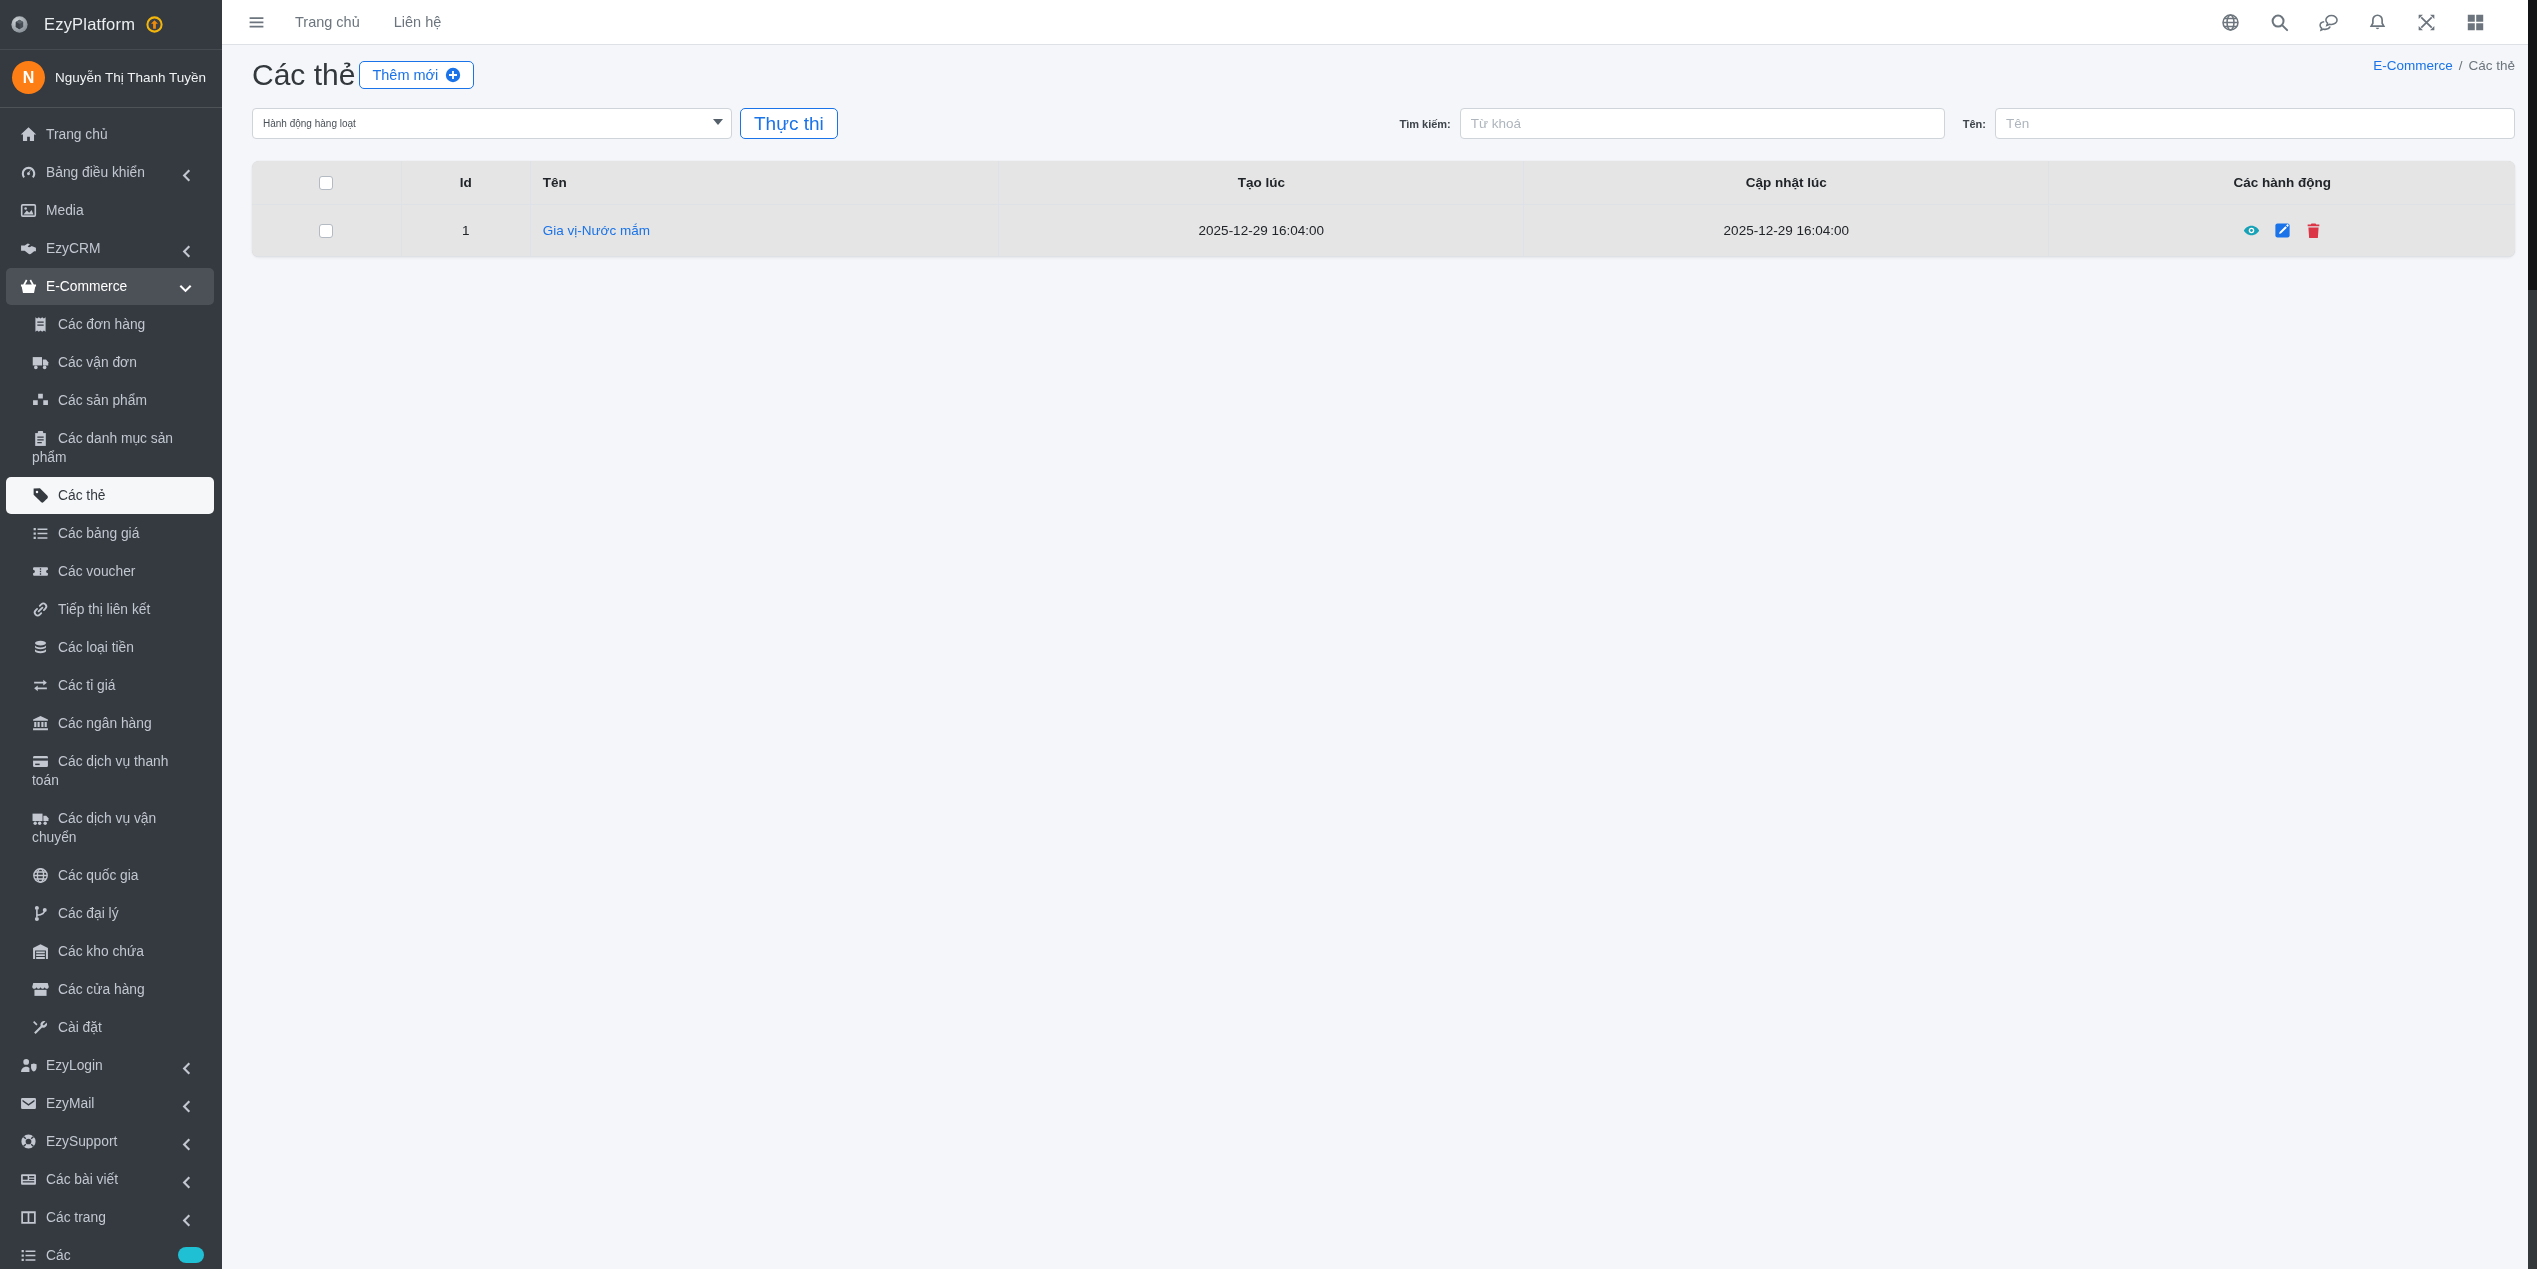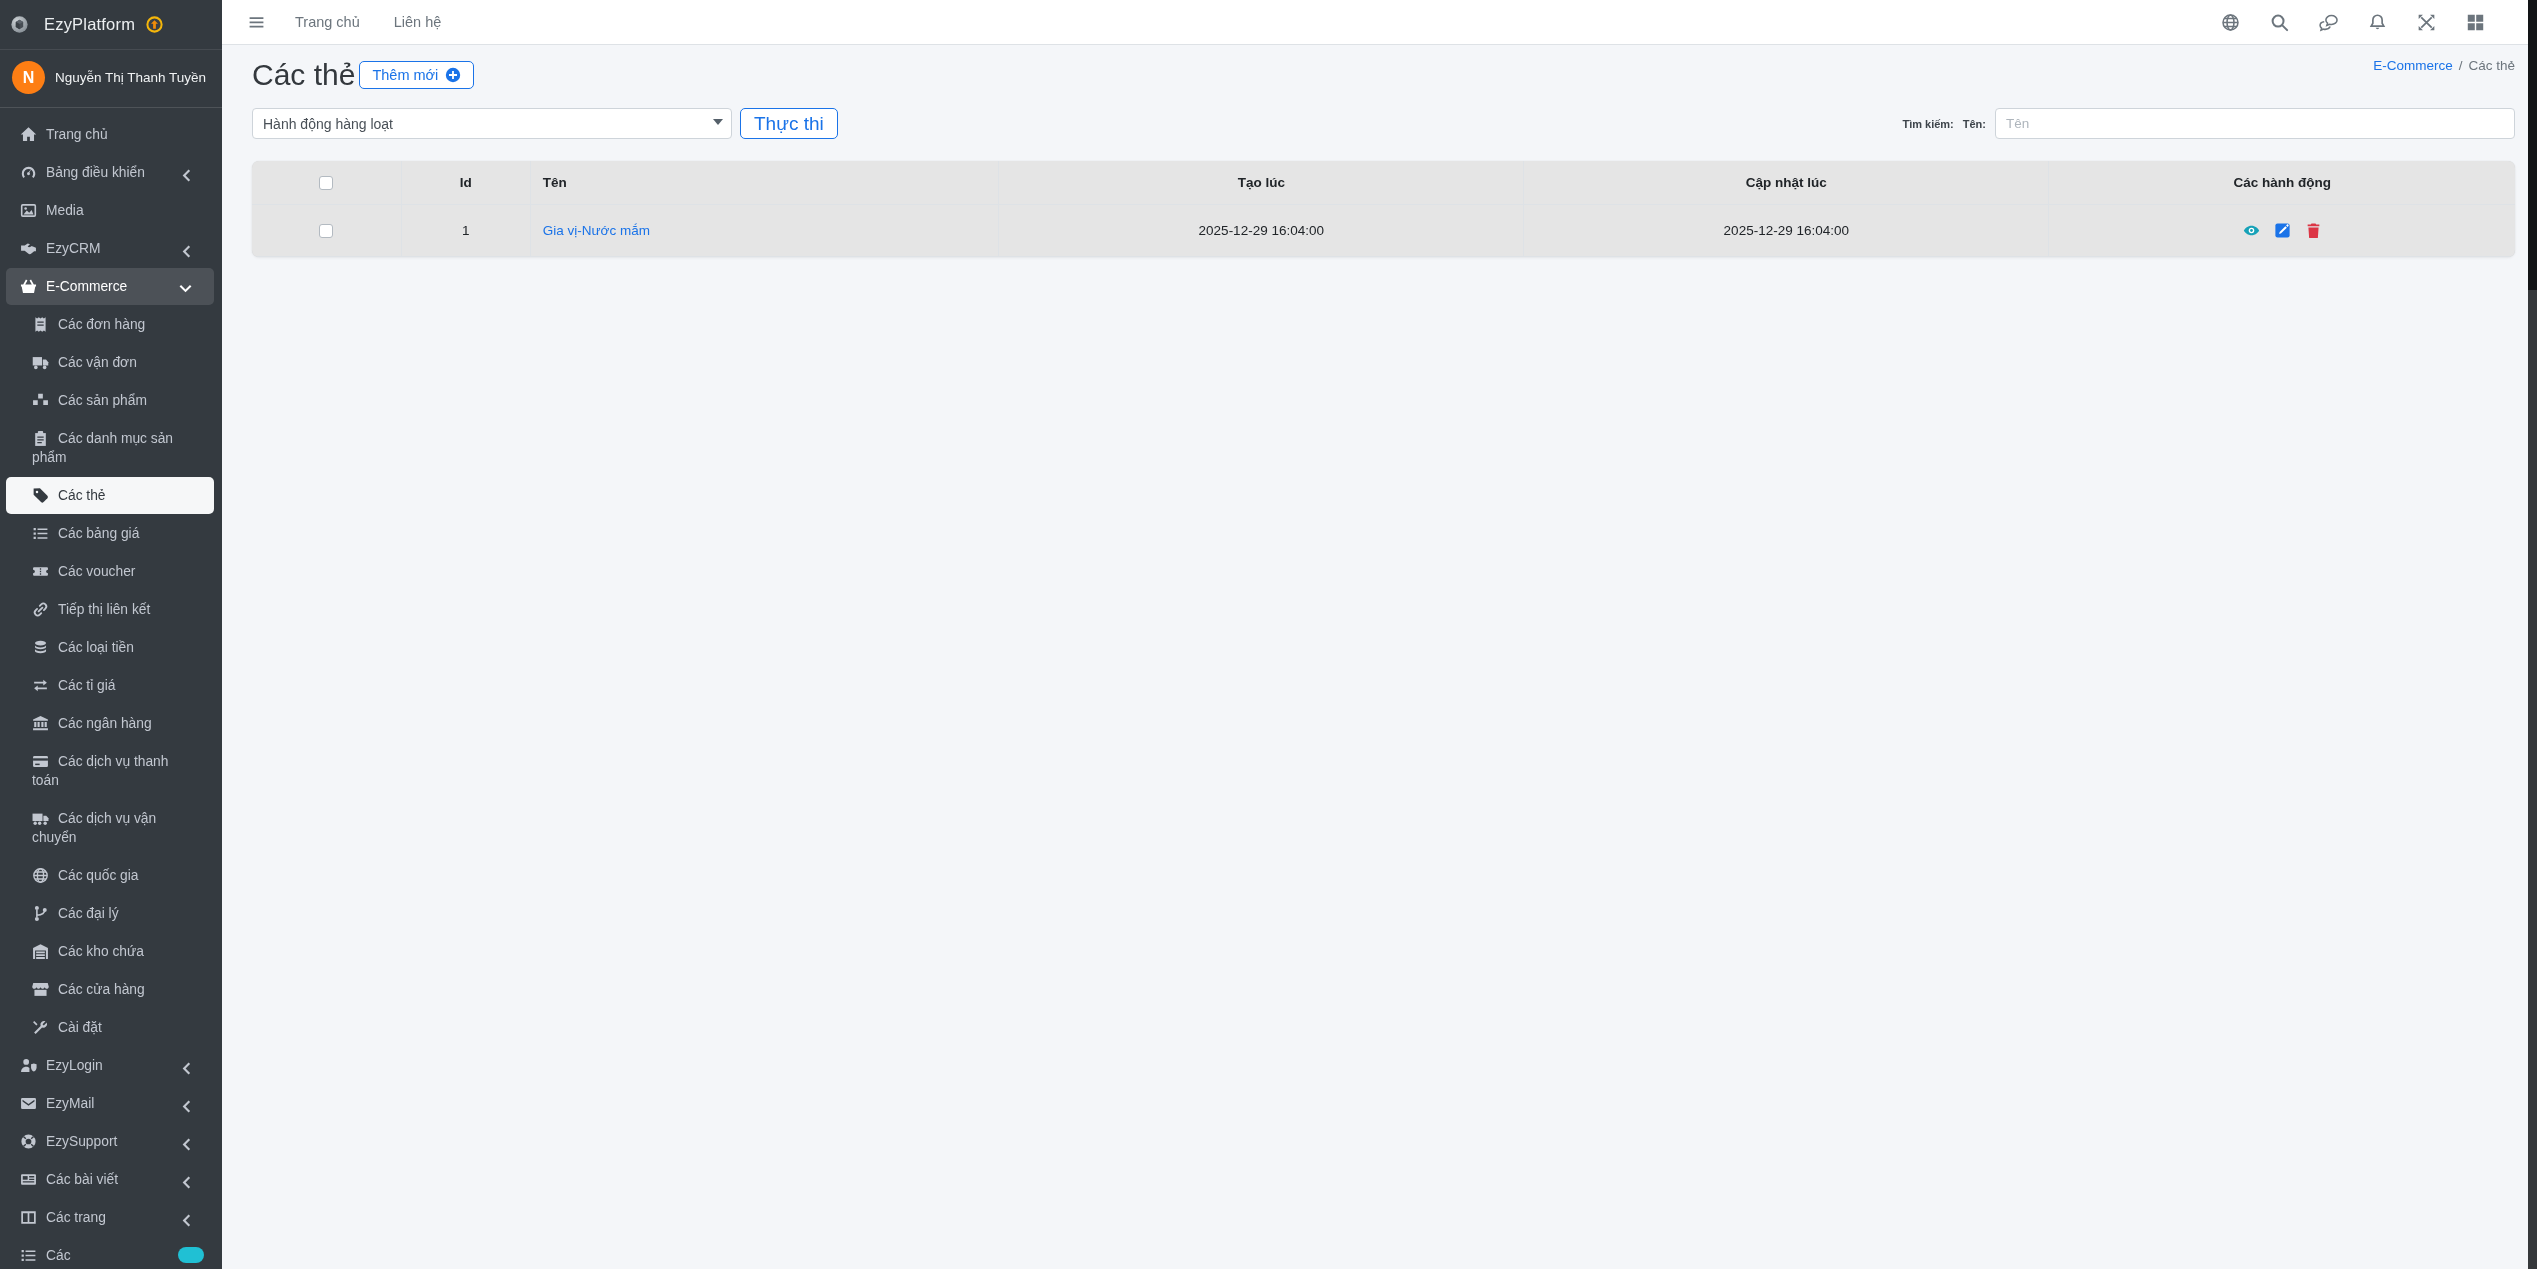--- a/index.html
+++ b/index.html
@@ -39,21 +39,21 @@
   .page-header { display:flex; align-items:center; }
   .page-title { font-size:30px; font-weight:500; color:#33383d; }
   .btn-outline { display:inline-flex; align-items:center; gap:7px; border:1px solid #1a73e8; color:#1a73e8; background:#fff; border-radius:5px; font-size:14.5px; padding:5px 12px; cursor:pointer; font-family:inherit; }
   .add-btn { margin-left:4px; }
   .breadcrumb { margin-left:auto; font-size:13.5px; color:#6c757d; align-self:flex-start; }
   .breadcrumb .bc-link { color:#1a73e8; cursor:pointer; }
   .bc-sep { margin:0 6px; color:#6c757d; }
 
   .filter-row { display:flex; align-items:center; margin-top:16px; }
   .select-wrap { position:relative; width:480px; }
-  .bulk-select { width:100%; height:31px; appearance:none; -webkit-appearance:none; border:1px solid #ced4da; border-radius:4px; background:#fff; font-family:inherit; font-size:14px; color:#495057; padding:0 28px 0 10px; cursor:pointer; }
+  .bulk-select { width:100%; height:31px; appearance:none; -webkit-appearance:none; border:1px solid #ced4da; border-radius:4px; background:#fff; font-family:inherit; font-size:10px; color:#495057; padding:0 28px 0 10px; cursor:pointer; }
   .select-caret { position:absolute; right:9px; top:11px; width:0; height:0; border-left:5px solid transparent; border-right:5px solid transparent; border-top:6px solid #55606a; pointer-events:none; }
   .exec-btn { margin-left:8px; height:31px; padding:0 13px; font-size:19px; }
   .search-group { margin-left:auto; display:flex; align-items:center; }
   .filter-label { font-size:11px; font-weight:600; color:#3d444b; margin-right:9px; white-space:nowrap; }
   .txt-input { height:31px; border:1px solid #ced4da; border-radius:4px; background:#fff; font-family:inherit; font-size:13.5px; color:#495057; padding:0 10px; }
   .txt-input::placeholder { color:#aeb5bc; }
   .input-search { width:485px; margin-right:18px; }
   .input-name { width:520px; }
 
   
@@ -417,20 +417,21 @@
         <span class="select-wrap">
           <select class="bulk-select">
             <option>Hành động hàng loạt</option>
           </select>
           <span class="select-caret"></span>
         </span>
         <button class="btn-outline exec-btn">Thực thi</button>
 
         <span class="search-group">
           <span class="filter-label">Tìm kiếm:</span>
+          <input class="txt-input input-search" placeholder="Từ khoá" style="">
           <span class="filter-label">Tên:</span>
           <input class="txt-input input-name" placeholder="Tên" style="">
         </span>
       </div>
 
       <div class="card">
         <table>
           <colgroup>
             <col style="width:6.6%">
               <col style="width:5.7%">

